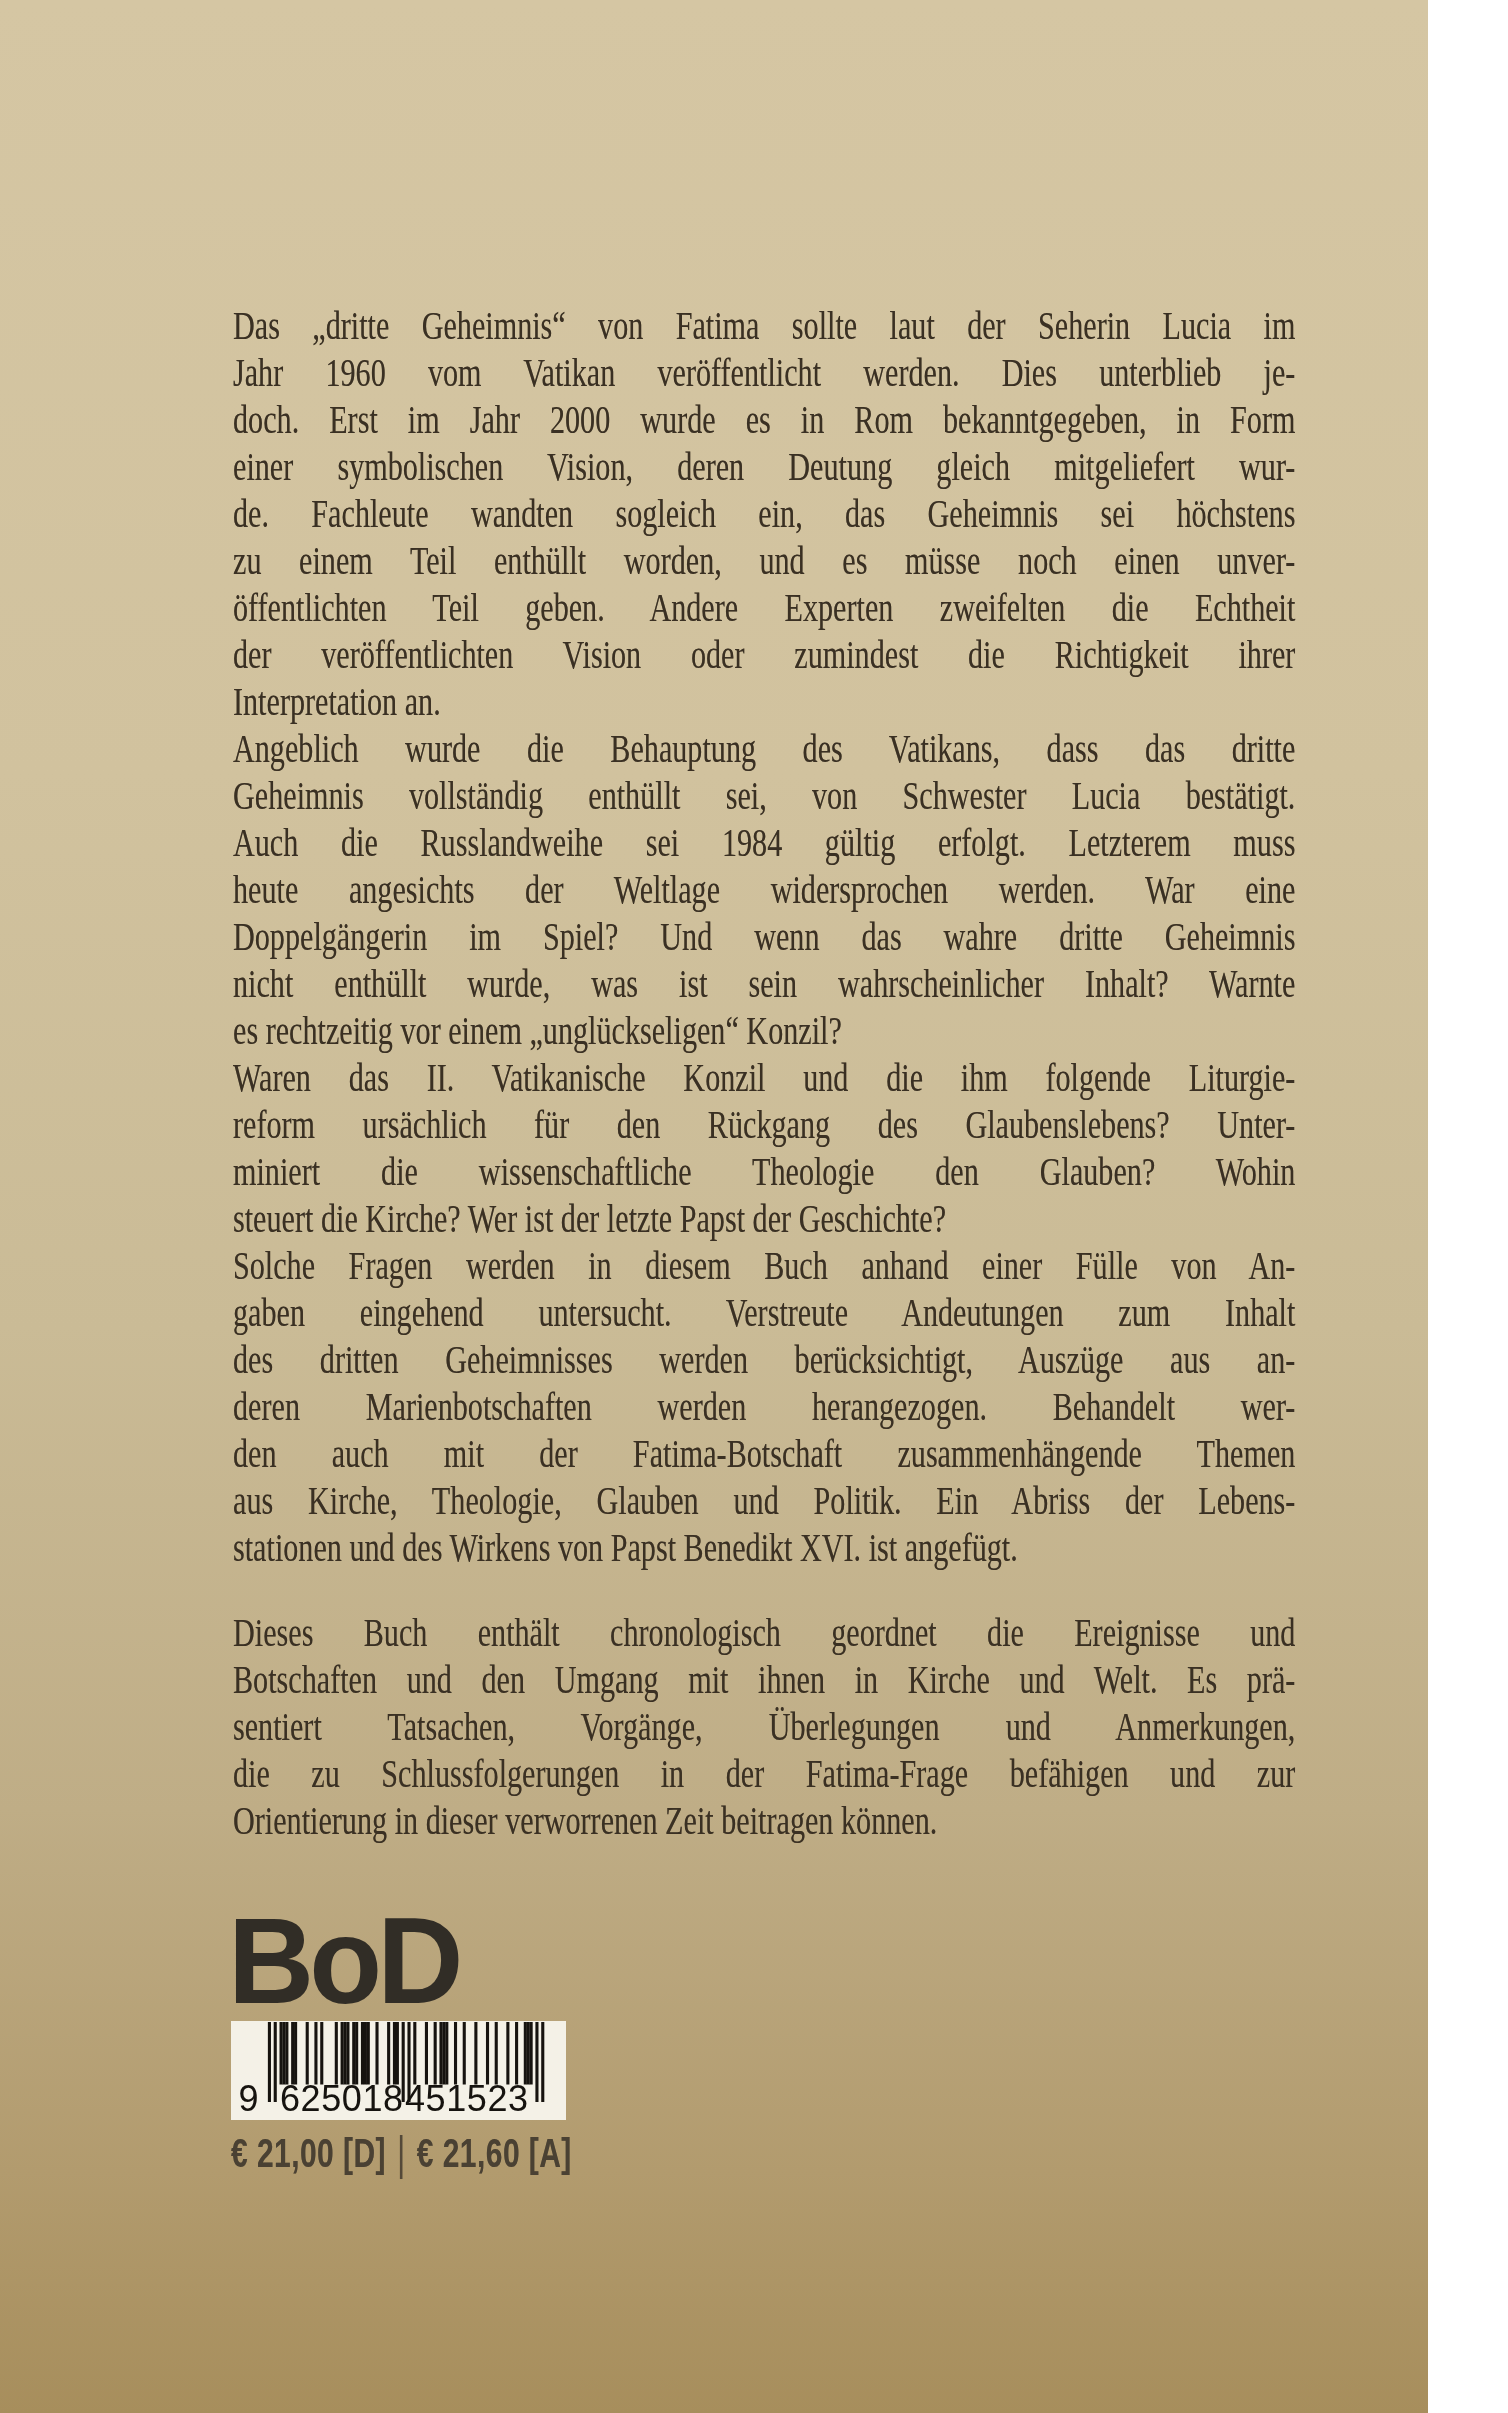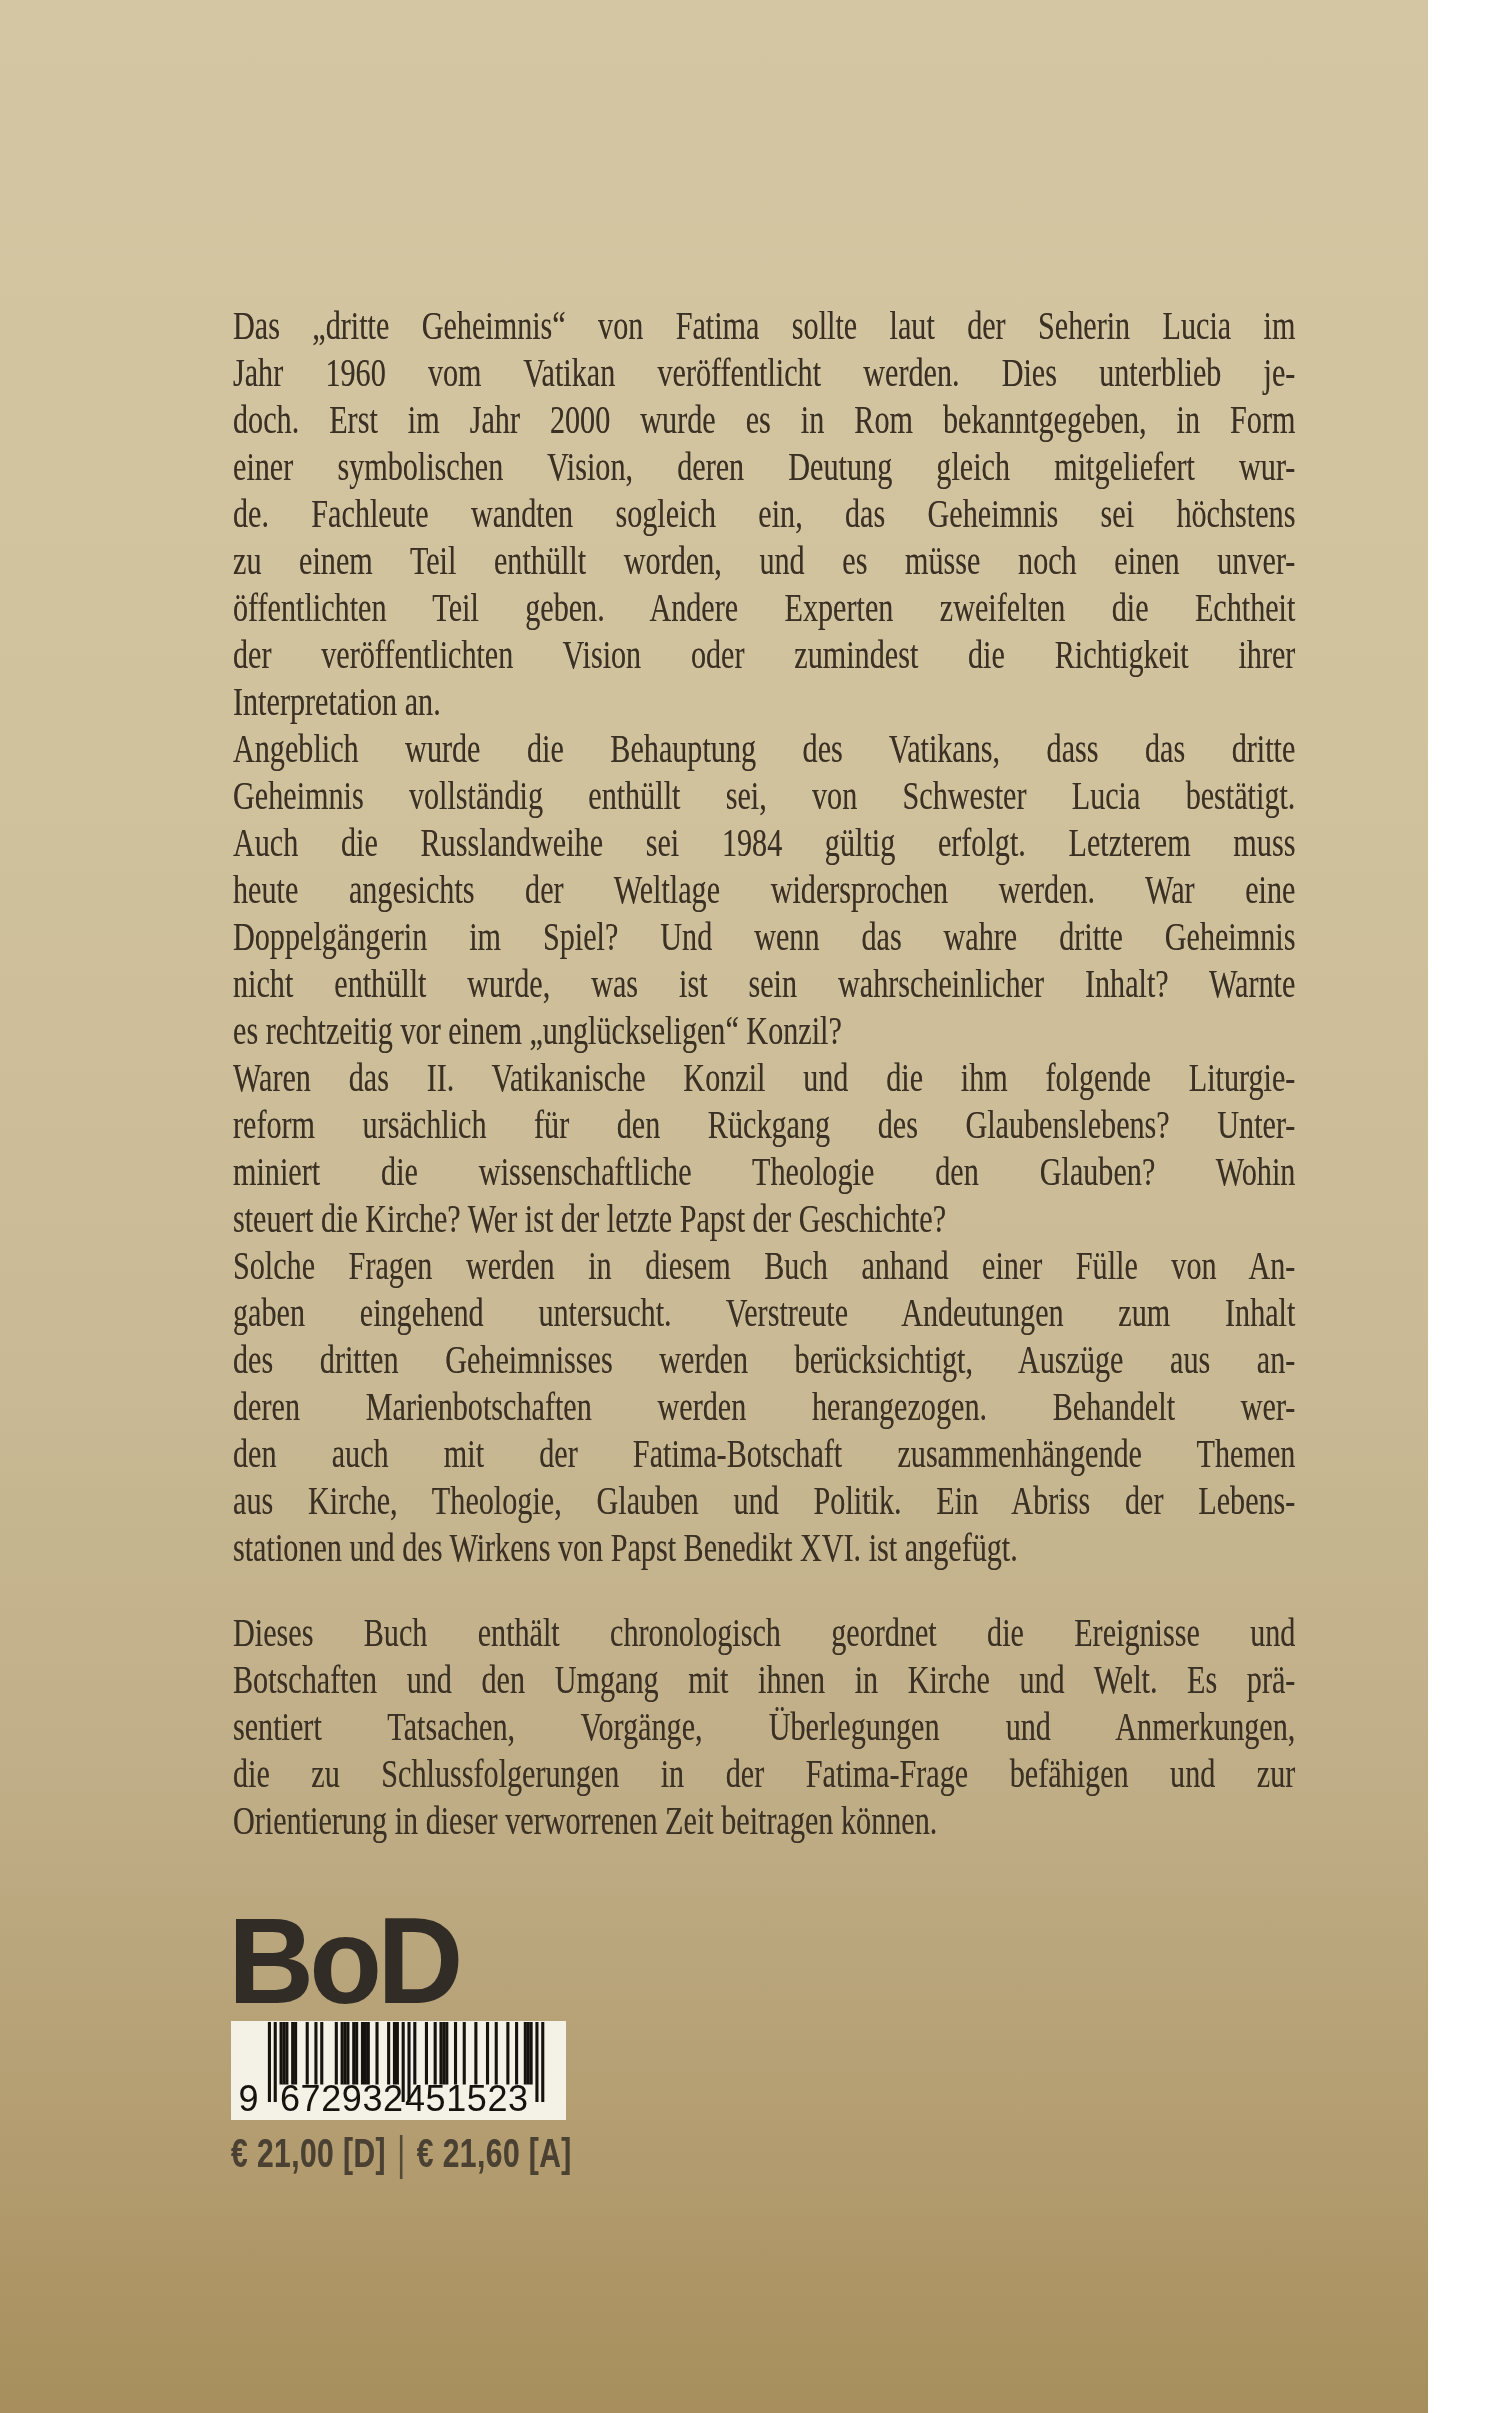--- a/index.html
+++ b/index.html
@@ -151,21 +151,21 @@
         <rect x="362.91" y="0" width="4.95" height="100"></rect>
         <rect x="381.52" y="0" width="4.95" height="100"></rect>
         <rect x="395.47" y="0" width="4.95" height="100"></rect>
         <rect x="409.43" y="0" width="4.95" height="100"></rect>
         <rect x="414.08" y="0" width="4.95" height="100"></rect>
         <rect x="418.74" y="0" width="4.95" height="100"></rect>
         <rect x="428.04" y="0" width="4.95" height="128"></rect>
         <rect x="437.35" y="0" width="4.95" height="128"></rect>
       </svg>
     <span class="bdigit d-lead">9</span>
-    <span class="bdigit d-left">672932</span>
+    <span class="bdigit d-left">625018</span>
     <span class="bdigit d-right">451523</span>
   </div>
 
   <div class="price">
     <span>€ 21,00 [D]</span>
     <span class="sep">|</span>
     <span>€ 21,60 [A]</span>
   </div>
 
 </div>

